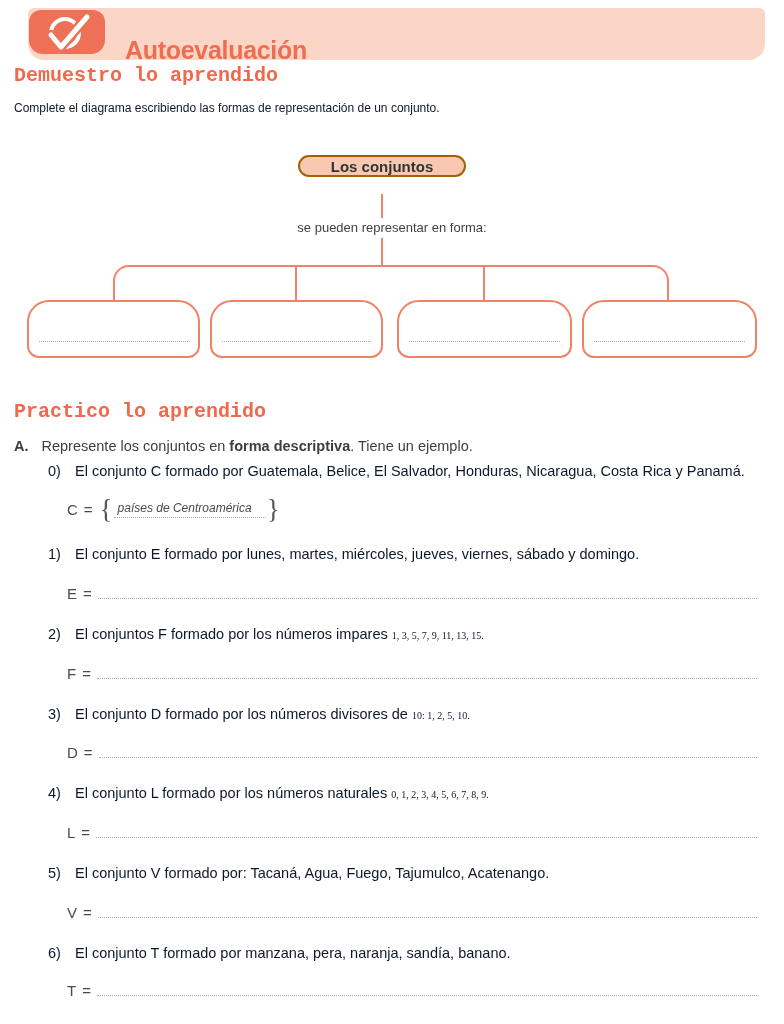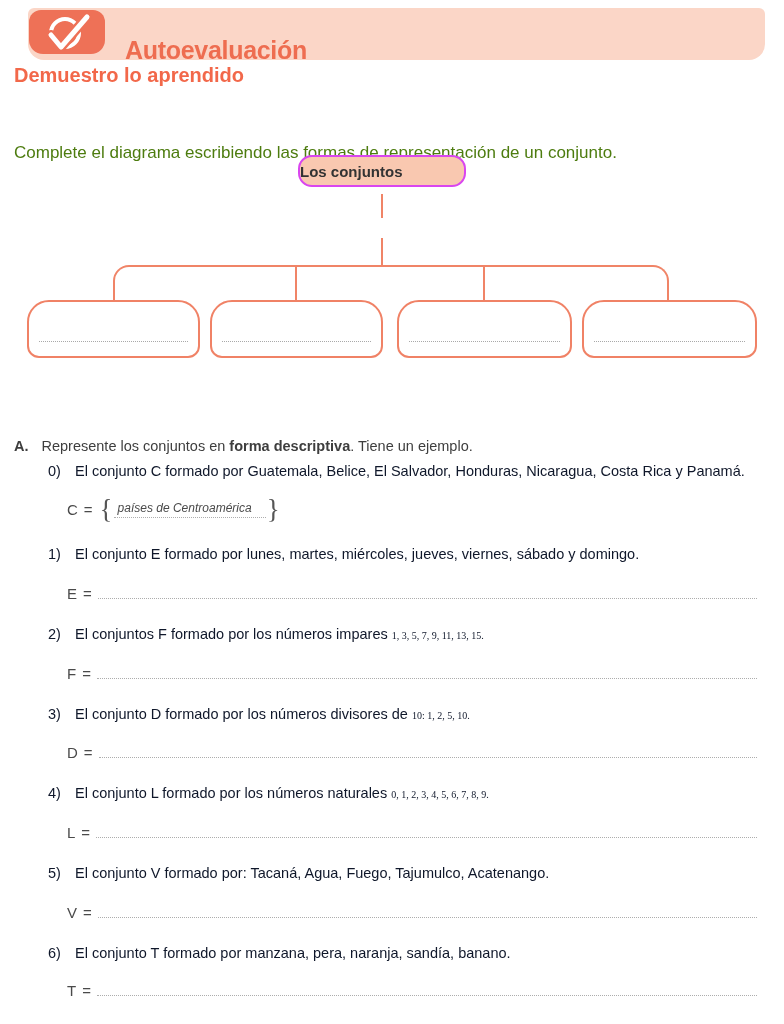--- a/index.html
+++ b/index.html
@@ -9,30 +9,30 @@
   
   .banner{position:absolute;left:28px;top:8px;width:737px;height:52px;
           background:#fbd6c7;border-radius:6px 6px 16px 16px;}
   .icon-box{position:absolute;left:1px;top:2px;width:76px;height:44px;
             background:#ee7157;border-radius:12px 12px 14px 14px;
             display:flex;align-items:center;justify-content:center;}
   .banner-title{position:absolute;left:97px;top:0;height:52px;display:flex;align-items:center;
                 font-size:25px;font-weight:bold;color:#ee6d50;letter-spacing:-0.3px;margin-top:16px;}
 
   
-  .heading{position:absolute;left:14px;font-size:20px;font-weight:bold;color:#f2684a;}
+  .heading{position:absolute;left:14px;font-size:20px;font-weight:bold;color:#f2684a;font-family:Liberation Mono, monospace;}
   .h-demuestro{top:64px;}
   .h-practico{top:400px;}
-  .instruction{position:absolute;left:14px;top:101px;font-size:17px;color:#4d7c0f;margin-top:42px;}
+  .instruction{position:absolute;left:14px;top:101px;font-size:12px;color:#0f172a;}
 
   
   .diagram{position:absolute;left:0;top:150px;width:784px;height:215px;}
-  .root-box{position:absolute;left:298px;top:5px;width:168px;height:32px;
-            background:#f9c8b0;border:2px solid #d946ef;border-radius:14px;
-            display:flex;align-items:center;
+  .root-box{position:absolute;left:298px;top:5px;width:168px;height:22px;
+            background:#f9c8b0;border:2px solid #a16207;border-radius:14px;
+            display:flex;align-items:center;justify-content:center;
             font-size:15px;font-weight:bold;color:#333;box-sizing:border-box;}
   .vline{position:absolute;width:2px;background:#f08467;}
   .v1{left:381px;top:44px;height:24px;}
   .v2{left:381px;top:88px;height:28px;}
   .connector-label{position:absolute;left:0;top:70px;width:784px;text-align:center;
                    font-size:13px;color:#3f3f3f;}
   .hconn{position:absolute;left:113px;top:115px;width:556px;height:36px;box-sizing:border-box;
          border-top:2px solid #f08467;border-left:2px solid #f08467;border-right:2px solid #f08467;
          border-radius:16px 16px 0 0;}
   .d2{left:295px;top:115px;height:36px;}
@@ -94,38 +94,40 @@
   </div>
 
   <div class="heading h-demuestro">Demuestro lo aprendido</div>
   <div class="instruction">Complete el diagrama escribiendo las formas de representación de un conjunto.</div>
 
   <div class="diagram">
     <div class="root-box">
       <span>Los conjuntos</span>
     </div>
     <div class="vline v1"></div>
+    <div class="connector-label">se pueden representar en forma:</div>
     <div class="vline v2"></div>
     <div class="hconn"></div>
     <div class="vline d2"></div>
     <div class="vline d3"></div>
     <div class="blank-box b1">
         <div class="box-writeline"></div>
       </div>
     <div class="blank-box b2">
         <div class="box-writeline"></div>
       </div>
     <div class="blank-box b3">
         <div class="box-writeline"></div>
       </div>
     <div class="blank-box b4">
         <div class="box-writeline"></div>
       </div>
   </div>
 
+  <div class="heading h-practico">Practico lo aprendido</div>
 
   <div class="ex-a-header">
     <span class="ex-label">A.</span><span>Represente los conjuntos en </span><span class="bold">forma descriptiva</span><span>. Tiene un ejemplo.</span>
   </div>
 
   <div class="item i0">
     <span class="item-num">0)</span><span>El conjunto C formado por Guatemala, Belice, El Salvador, Honduras, Nicaragua, Costa Rica y Panamá.</span><span class="serif-nums"></span>
   </div>
   <div class="example-row a0">
     <span class="ans-letter">C</span>

